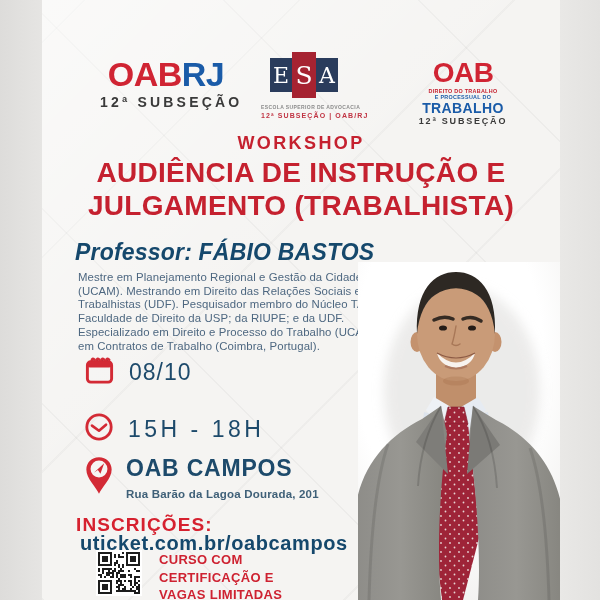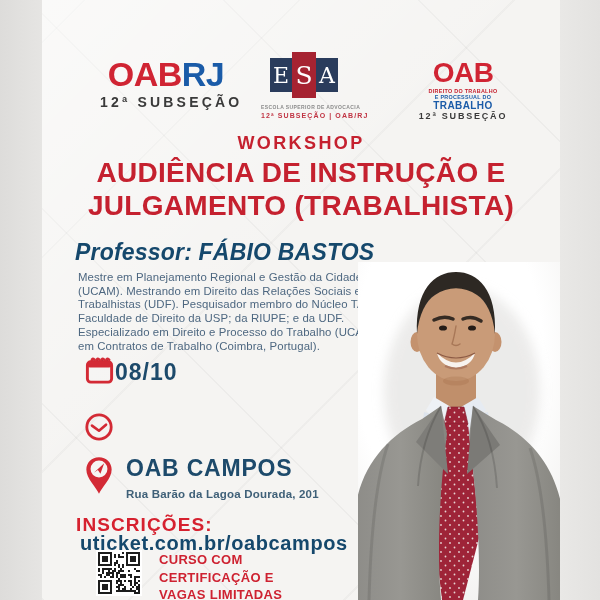--- a/index.html
+++ b/index.html
@@ -31,37 +31,37 @@
   .esa-sq{display:flex;align-items:center;justify-content:center;color:#fff;
     font-family:"DejaVu Serif",serif;font-weight:400;}
   .esa-navy{width:22px;height:34px;background:#2a3c5c;font-size:22px;}
   .esa-red{width:24px;height:46px;background:#a62331;font-size:25px;}
   .esa-line1{margin-top:6px;font-size:5px;letter-spacing:.4px;font-weight:700;color:#8b8b8b;white-space:nowrap;}
   .esa-line2{margin-top:2px;font-size:7px;letter-spacing:1.1px;font-weight:700;color:#c03342;white-space:nowrap;}
   #logo-oabt{position:absolute;left:365px;top:60px;width:112px;text-align:center;}
   .oabt-main{font-size:28px;line-height:26px;font-weight:800;letter-spacing:-.5px;color:#d02433;}
   .oabt-l1{margin-top:2px;font-size:5.4px;font-weight:700;color:#c5202f;letter-spacing:.3px;}
   .oabt-l2{font-size:5.4px;font-weight:700;color:#1a5ba8;letter-spacing:.3px;}
-  .oabt-l3{font-size:10px;font-weight:800;color:#1a5ba8;letter-spacing:.4px;}
+  .oabt-l3{font-size:14px;font-weight:800;color:#1a5ba8;letter-spacing:.4px;}
   .oabt-l4{font-size:9px;font-weight:700;color:#3a3a3a;letter-spacing:1.8px;}
   
   .center-block{position:absolute;left:0;width:518px;text-align:center;}
   #kicker{top:133px;font-size:18px;font-weight:800;letter-spacing:2.4px;color:#c5212f;}
   #title{top:156px;font-size:28px;line-height:33px;font-weight:800;letter-spacing:.3px;color:#c5212f;}
   
   #professor{position:absolute;left:33px;top:239px;font-size:23px;font-weight:800;color:#15486c;letter-spacing:.2px;font-style:italic;}
   #bio{position:absolute;left:36px;top:271px;width:326px;font-size:11.4px;line-height:13.7px;
     font-weight:500;color:#4d6780;letter-spacing:.1px;}
   
   .detail-row{position:absolute;display:flex;align-items:center;}
   #row-date{left:42px;top:355px;}
   #row-time{left:42px;top:412px;}
   #row-venue{left:42px;top:455px;align-items:flex-start;}
   .detail-icon{flex:0 0 auto;}
-  .detail-label{font-size:23px;font-weight:700;color:#1d4a6b;letter-spacing:1px;white-space:nowrap;}
+  .detail-label{margin-left:14px;font-size:23px;font-weight:400;color:#1d4a6b;letter-spacing:1px;white-space:nowrap;}
   #row-time .detail-label{letter-spacing:3.5px;}
   .venue-text{margin-left:12px;}
   .venue-name{font-size:23px;font-weight:800;color:#1d4a6b;letter-spacing:.8px;}
   .venue-address{margin-top:6px;font-size:11.5px;font-weight:600;color:#3f6078;letter-spacing:.2px;}
   
   #inscr-label{position:absolute;left:34px;top:514px;font-size:19px;font-weight:800;color:#d6212f;letter-spacing:1.1px;}
   #inscr-url{position:absolute;left:38px;top:532px;font-size:20px;font-weight:800;color:#15486c;letter-spacing:.6px;cursor:pointer;}
   
   #qr-row{position:absolute;left:54px;top:550px;display:flex;align-items:flex-start;}
   #qr-box{width:46px;height:46px;background:#fff;padding:2px;box-sizing:border-box;}
@@ -131,20 +131,21 @@
       <span class="detail-label">08/10</span>
     </div>
 
     <div class="detail-row" id="row-time">
       <span class="detail-icon">
         <svg width="30" height="30" viewBox="0 0 32 32">
           <circle cx="16" cy="16" r="13" fill="none" stroke="#d32a35" stroke-width="3"></circle>
           <path d="M8.5 14.5 L16 20 L23.5 13.5" fill="none" stroke="#d32a35" stroke-width="2.8" stroke-linecap="round" stroke-linejoin="round"></path>
         </svg>
       </span>
+      <span class="detail-label">15H - 18H</span>
     </div>
 
     <div class="detail-row" id="row-venue">
       <span class="detail-icon">
         <svg width="30" height="42" viewBox="0 0 32 44">
           <path d="M16 2 C8.3 2 2.5 7.8 2.5 15 C2.5 25 13 33.5 16 41 C19 33.5 29.5 25 29.5 15 C29.5 7.8 23.7 2 16 2 Z" fill="#d32a35"></path>
           <circle cx="16" cy="14.5" r="9" fill="#f6f5f3"></circle>
           <path d="M10.5 18.5 L21.5 8.5 L17.5 19.5 L14.8 15.6 Z" fill="#d32a35"></path>
         </svg>
       </span>

